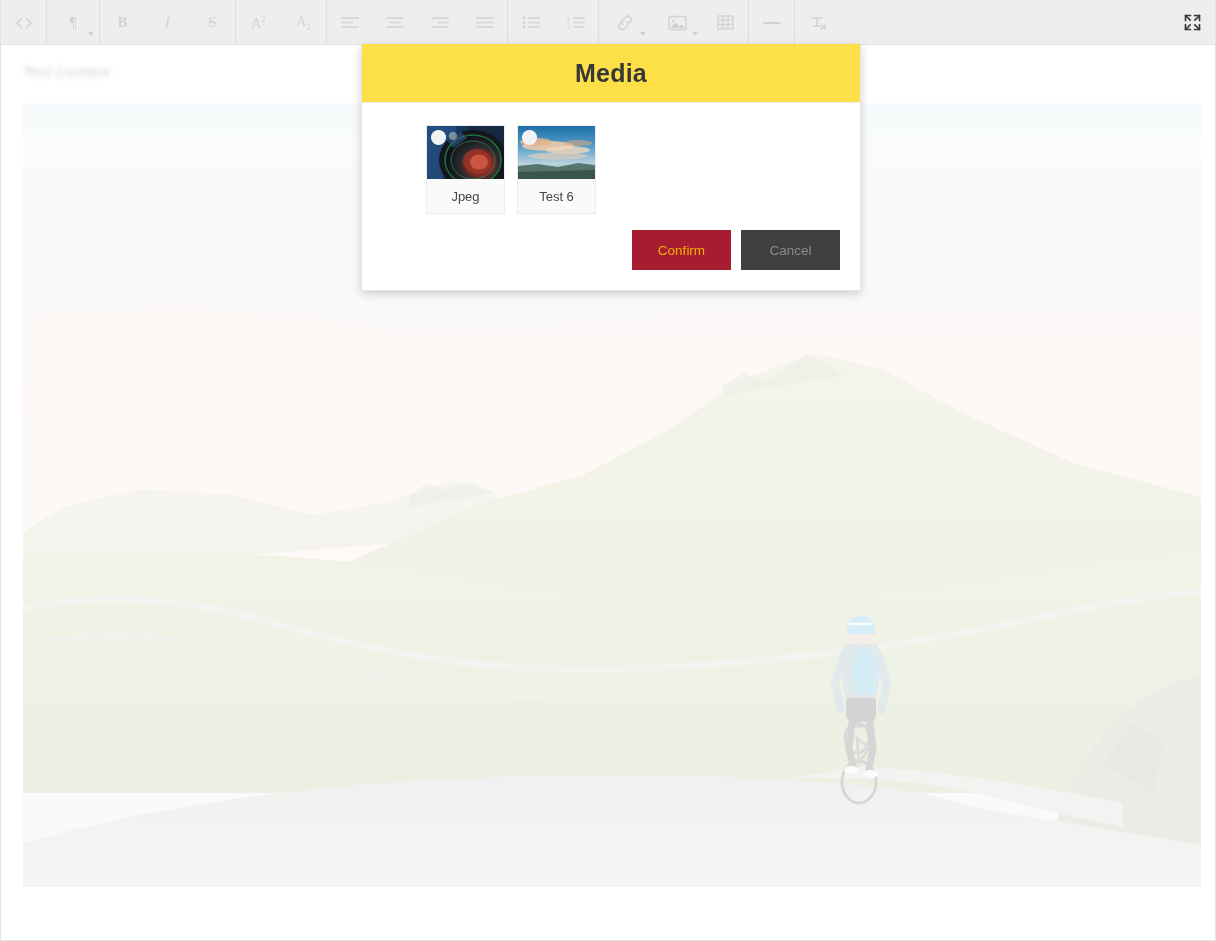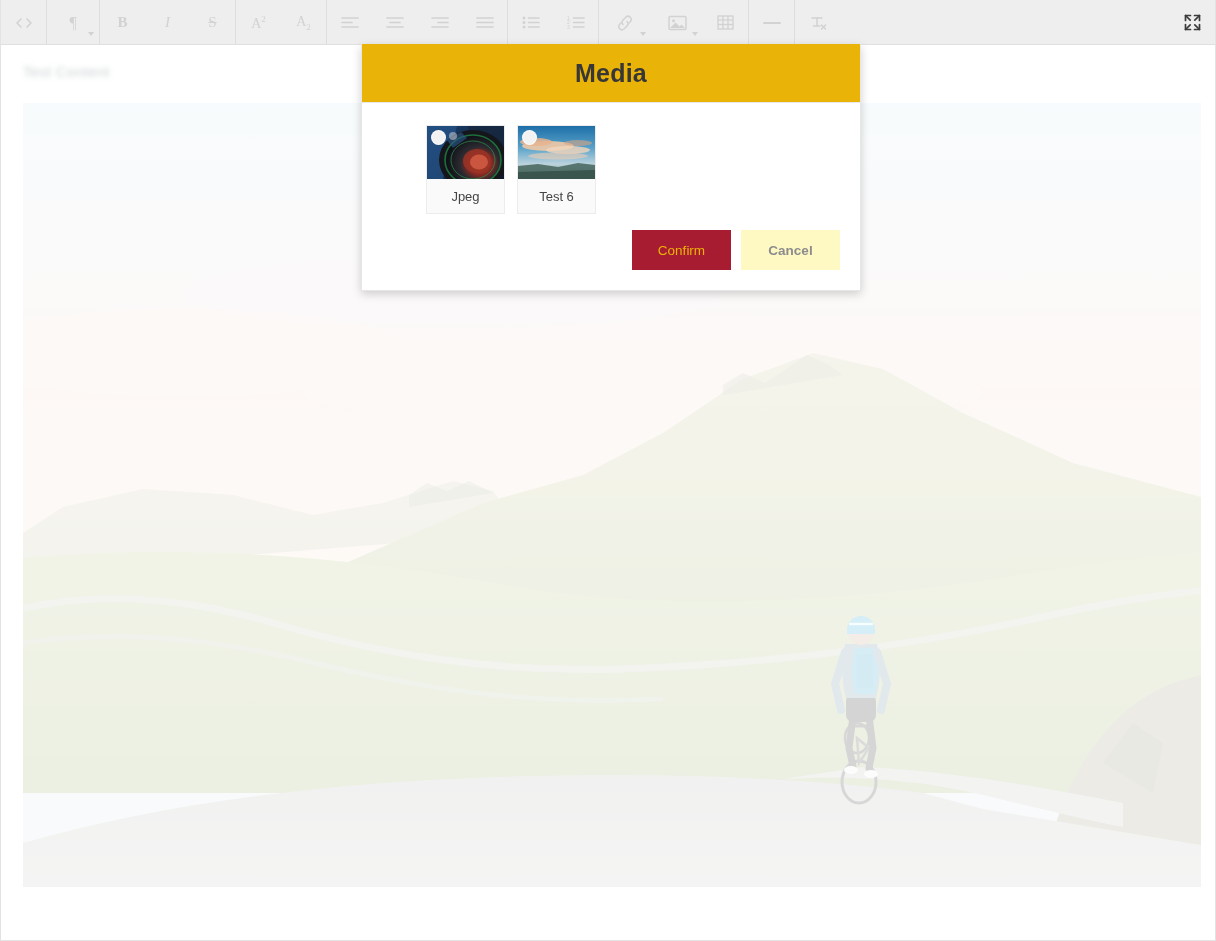--- a/index.html
+++ b/index.html
@@ -100,21 +100,21 @@
     position: absolute;
     left: 360px; top: 44px;
     width: 500px;
     background: #ffffff;
     box-shadow: 0 3px 9px rgba(0,0,0,.18);
     border: 1px solid #e6e6e6;
     border-top: none;
   }
   .modal-header {
     height: 59px;
-    background: #eab308;
+    background: #fde047;
     border-bottom: 1px solid #e9e9e9;
     display: flex; align-items: center; justify-content: center;
   }
   .modal-title {
     font-size: 25px;
     font-weight: bold;
     color: #373737;
     letter-spacing: .2px;
   }
   .modal-body {
@@ -159,21 +159,21 @@
   }
   .btn {
     height: 40px;
     min-width: 99px;
     border: none;
     font-size: 13.5px;
     cursor: pointer;
     font-family: "Liberation Sans", sans-serif;
   }
   .btn-confirm { background: #a81c31; color: #eab308; }
-  .btn-cancel  { background: #fef9c3; color: #8c8c8c; font-weight: bold; }
+  .btn-cancel  { background: #404040; color: #8c8c8c; }
 </style>
 </head>
 <body>
 
 <div id="app">
 
   <div class="toolbar">
 
     <div class="tb-group">
       <div class="tb-btn">

